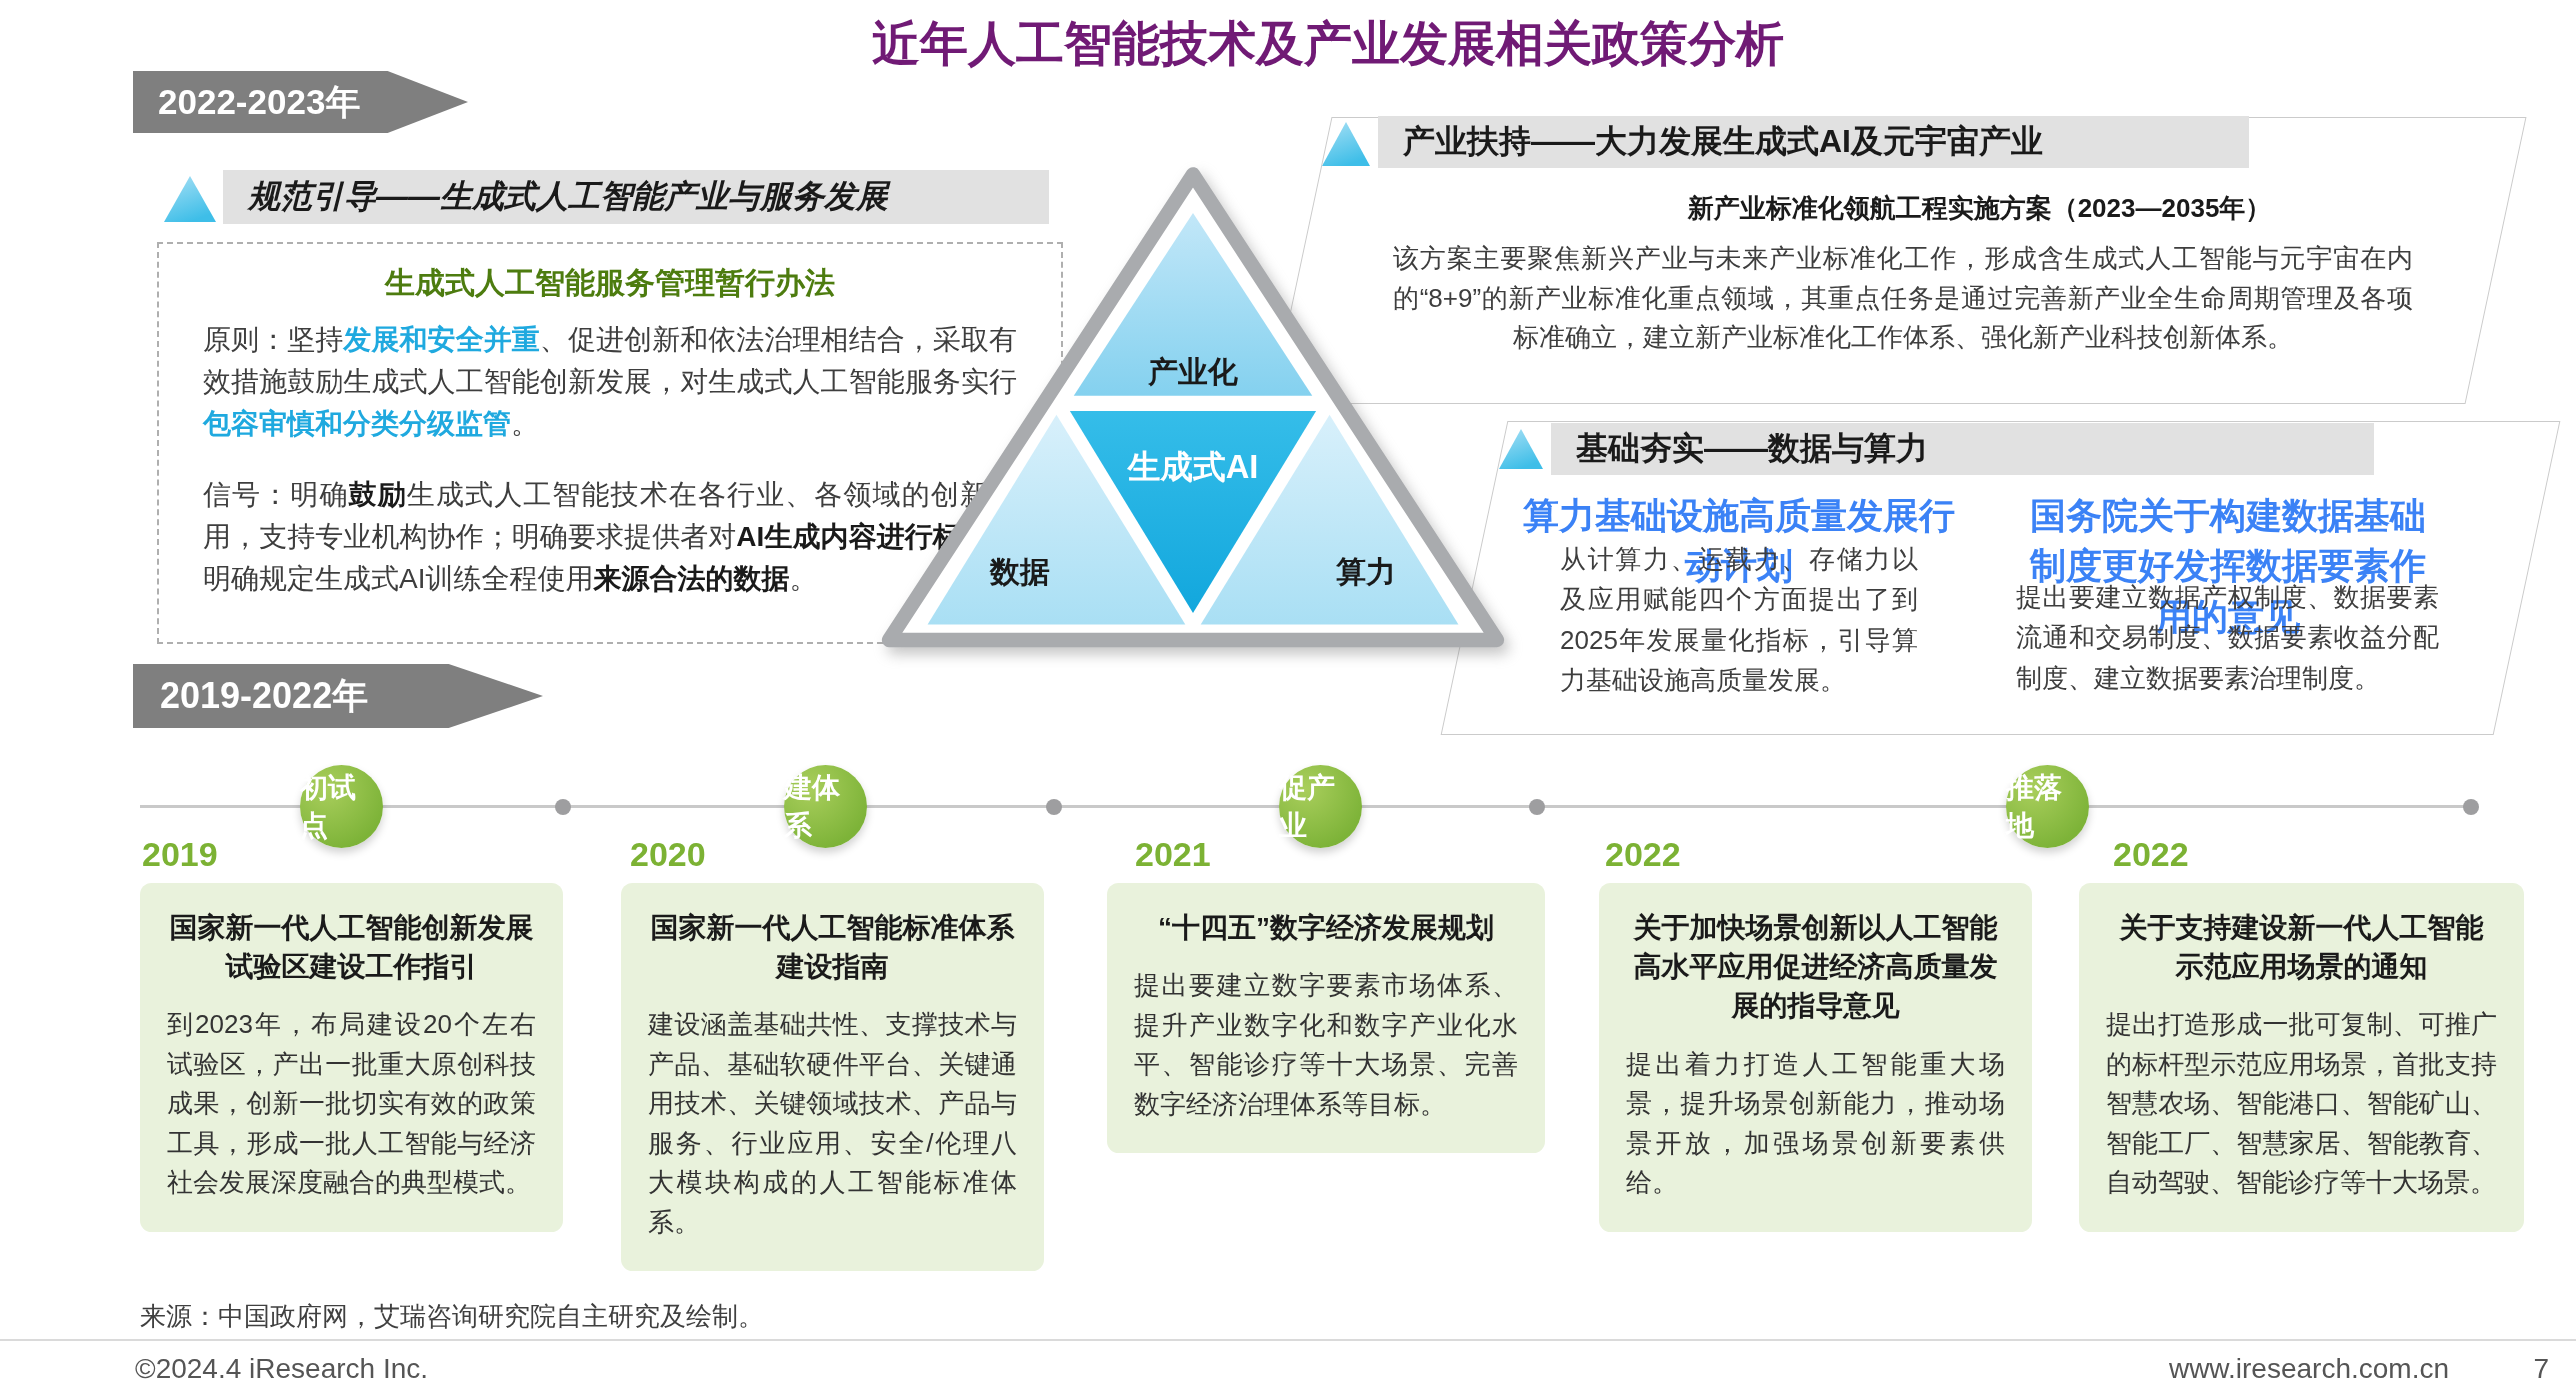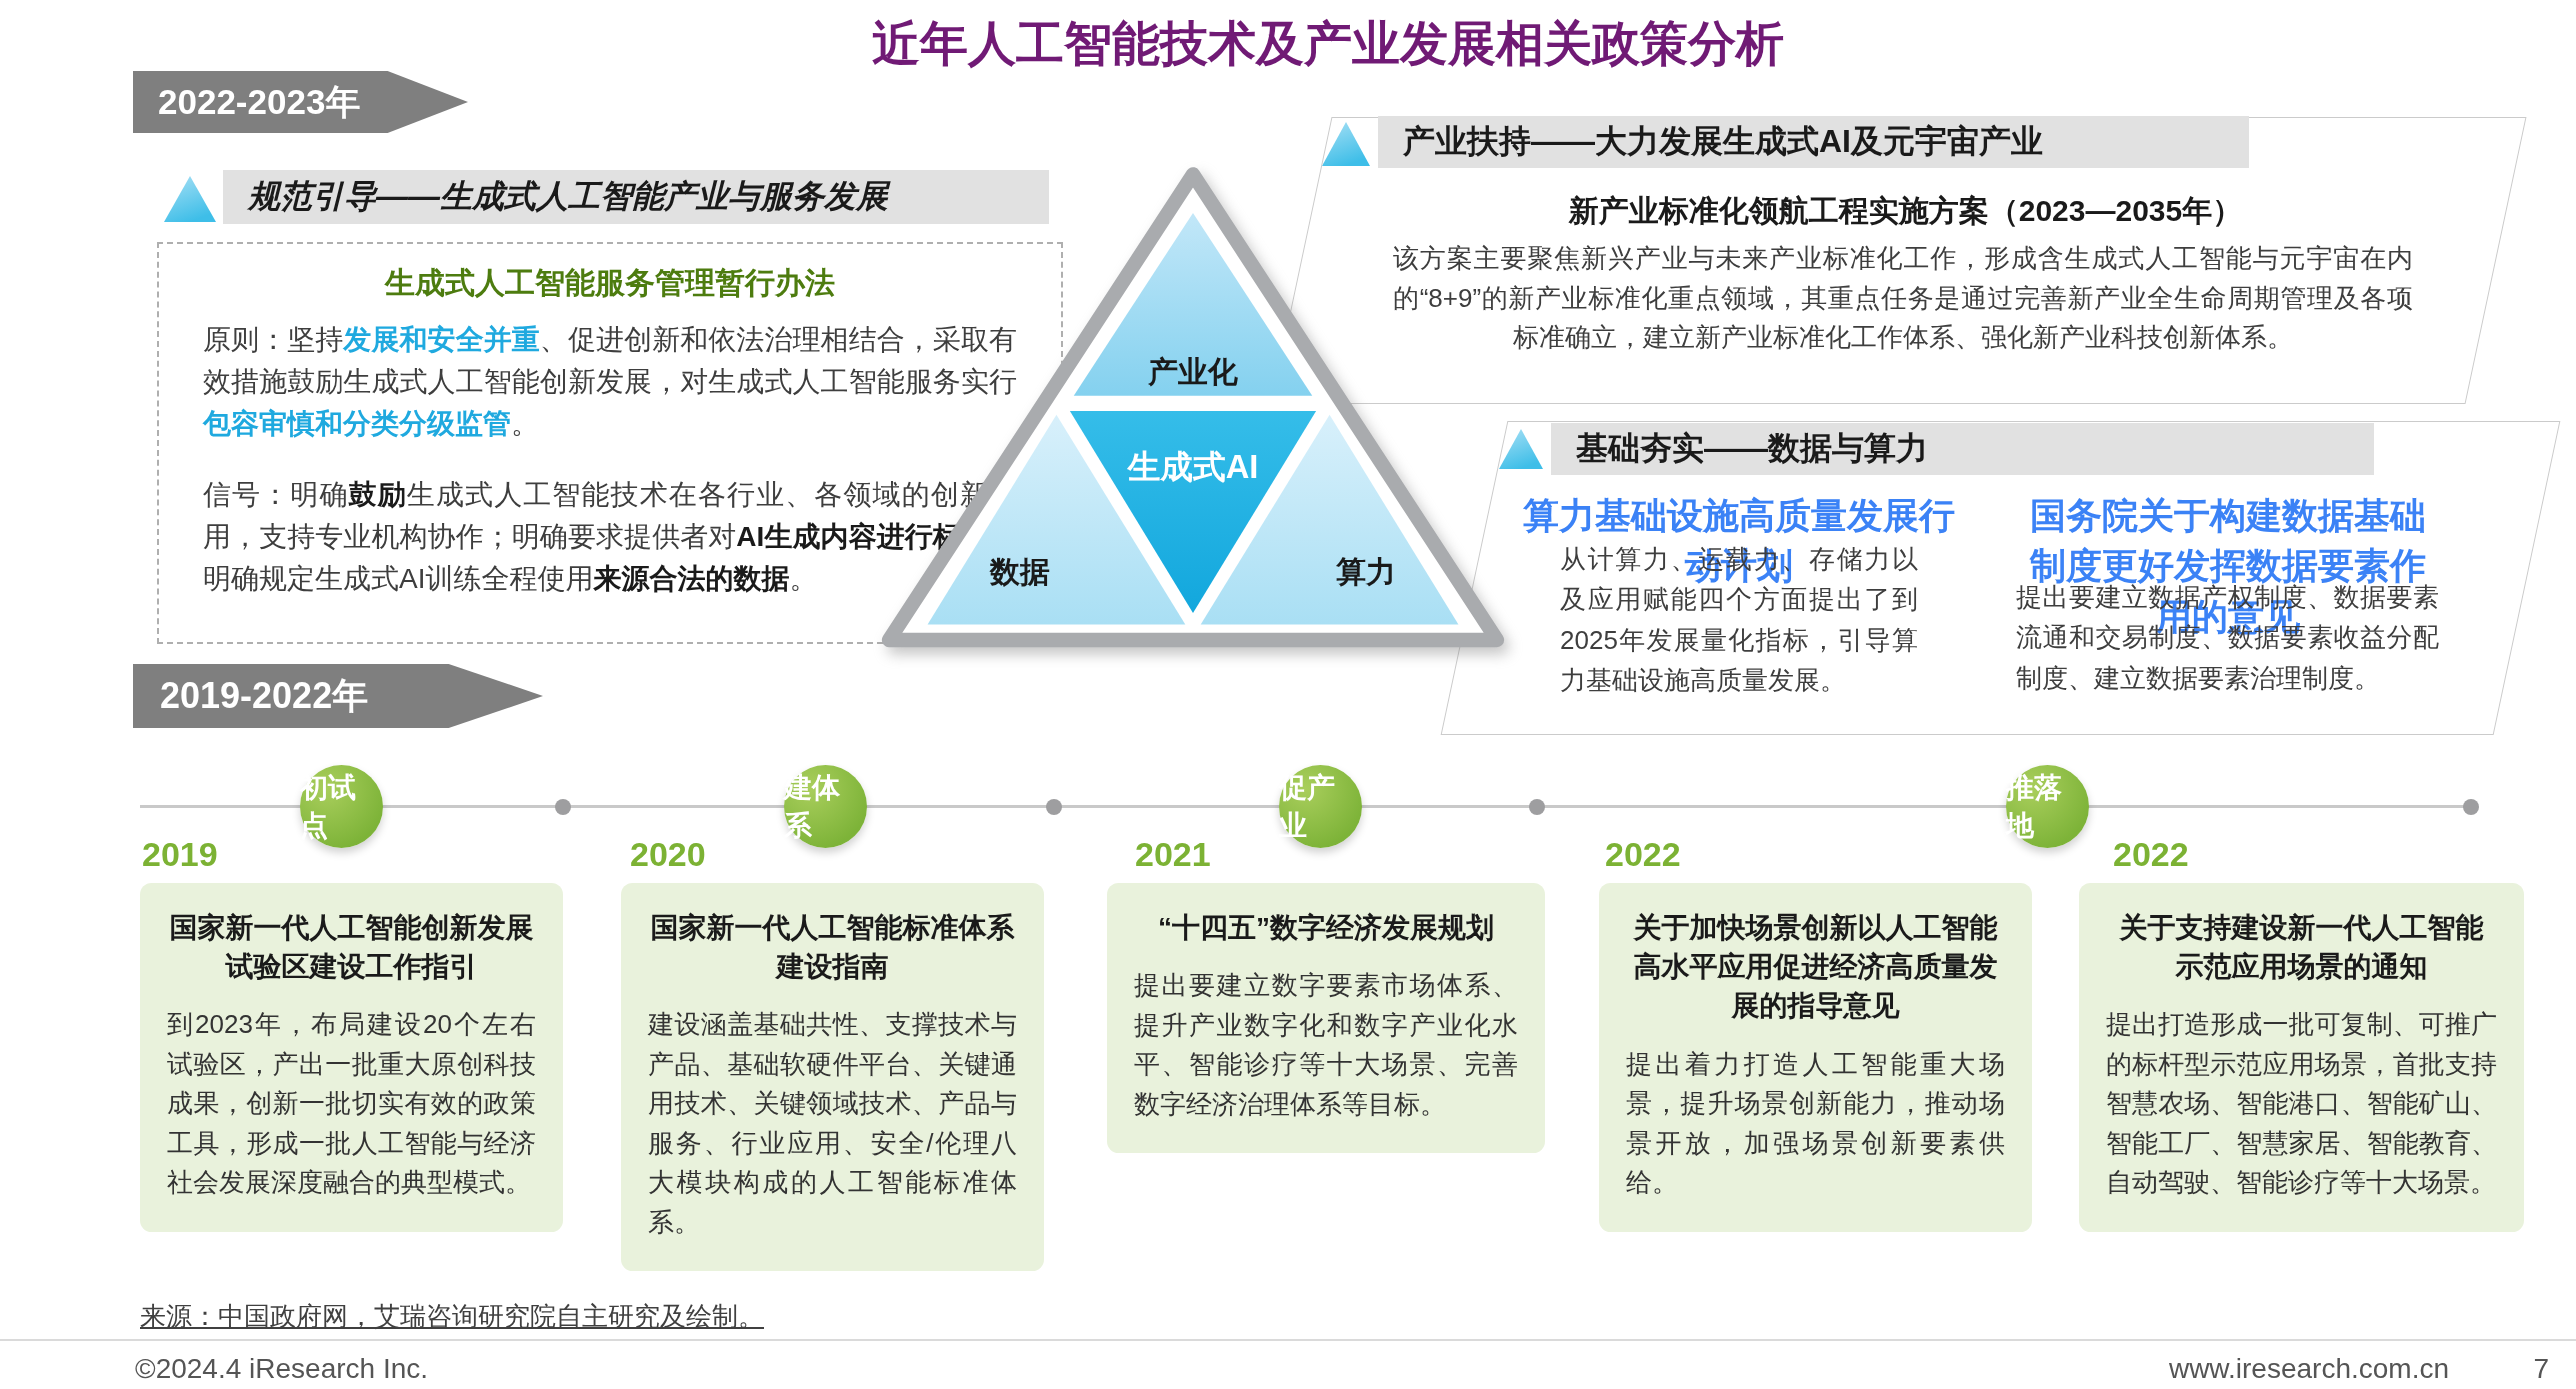--- a/index.html
+++ b/index.html
@@ -35,22 +35,22 @@
   .rich-p{font-size:28px;line-height:1.5;color:#3E3E3E;text-align:justify;margin-top:15.4px;}
   #guide-signal{margin-top:29px;}
   .seg-n{font-weight:400;}
   .seg-b{color:#1A1A1A;font-weight:700;}
   .seg-c{color:#1FA9DF;font-weight:700;}
   
   .skew-frame{position:absolute;border:1.9px solid #CBCBCB;transform:skewX(-12deg);z-index:1;background:transparent;}
   #frame-industry{left:1301px;top:117px;width:1193px;height:285px;}
   #frame-foundation{left:1474px;top:421px;width:1051px;height:312px;}
   
-  #industry-title{position:absolute;left:1357px;top:191px;width:1097px;text-align:center;
-    font-size:30px;font-weight:700;color:#1A1A1A;z-index:2;}
+  #industry-title{position:absolute;left:1431px;top:191px;width:1097px;text-align:center;
+    font-size:26px;font-weight:700;color:#1A1A1A;z-index:2;}
   #industry-body{position:absolute;left:1393px;top:239px;width:1020px;font-size:26px;line-height:1.52;
     color:#3E3E3E;text-align:justify;text-align-last:center;z-index:2;}
   
   .f-col-title{position:absolute;text-align:center;font-size:36px;font-weight:700;color:#3b82f6;
     line-height:1.4;z-index:2;}
   #f-col1-title{left:1513px;top:491px;width:452px;}
   #f-col2-title{left:2021px;top:491px;width:414px;}
   .f-col-body{position:absolute;font-size:26px;line-height:1.55;color:#3E3E3E;text-align:justify;z-index:2;}
   #f-col1-body{left:1560px;top:539px;width:358px;}
   #f-col2-body{left:2016px;top:577px;width:423px;}
@@ -73,21 +73,21 @@
   .policy-card{position:absolute;top:883px;background:#E9F2DC;border-radius:11.5px;
     padding:25px 27px 29px;box-sizing:border-box;}
   #card0{left:140px;width:423px;}
   #card1{left:621px;width:423px;}
   #card2{left:1107px;width:438px;}
   #card3{left:1599px;width:433px;}
   #card4{left:2079px;width:445px;}
   .card-title{text-align:center;font-size:28px;font-weight:700;color:#1A1A1A;line-height:1.4;}
   .card-body{margin-top:19px;font-size:26px;line-height:1.52;color:#333;text-align:justify;}
   
-  #source{position:absolute;left:140px;top:1299px;font-size:26px;color:#404040;text-decoration:underline;}
+  #source{position:absolute;left:140px;top:1299px;font-size:26px;color:#404040;}
   #footer-line{position:absolute;left:0;top:1339px;width:2576px;height:1.9px;background:#DADADA;}
   #footer-copy{position:absolute;left:135px;top:1353px;font-size:28px;color:#555;}
   #footer-site{position:absolute;right:127px;top:1353px;font-size:28px;color:#555;}
   #footer-page{position:absolute;right:27px;top:1353px;font-size:28px;color:#555;}
 </style>
 </head>
 <body>
 
 <div id="canvas">
 

